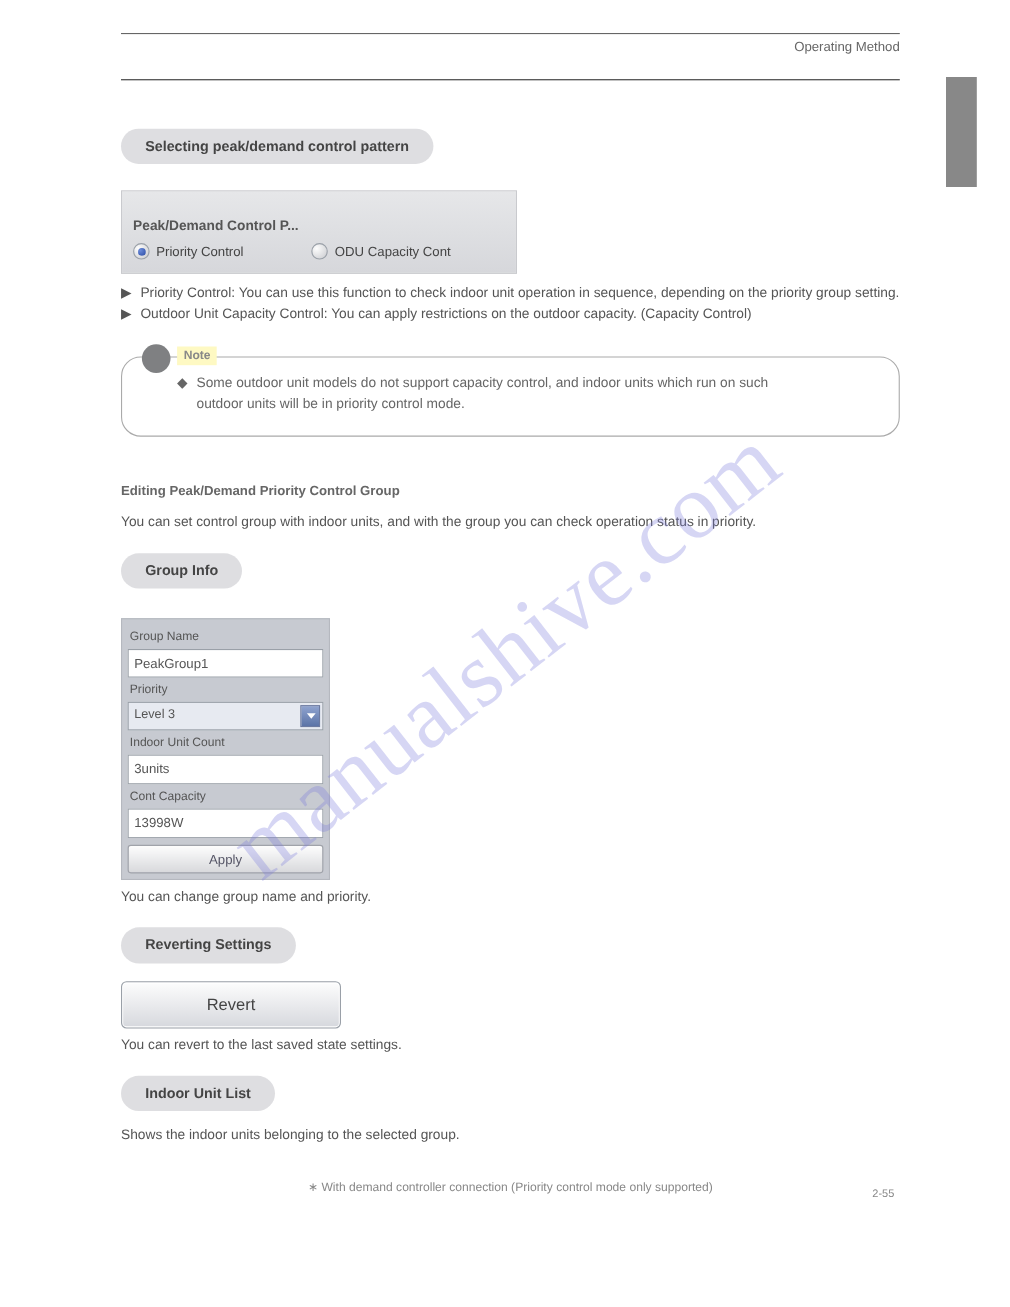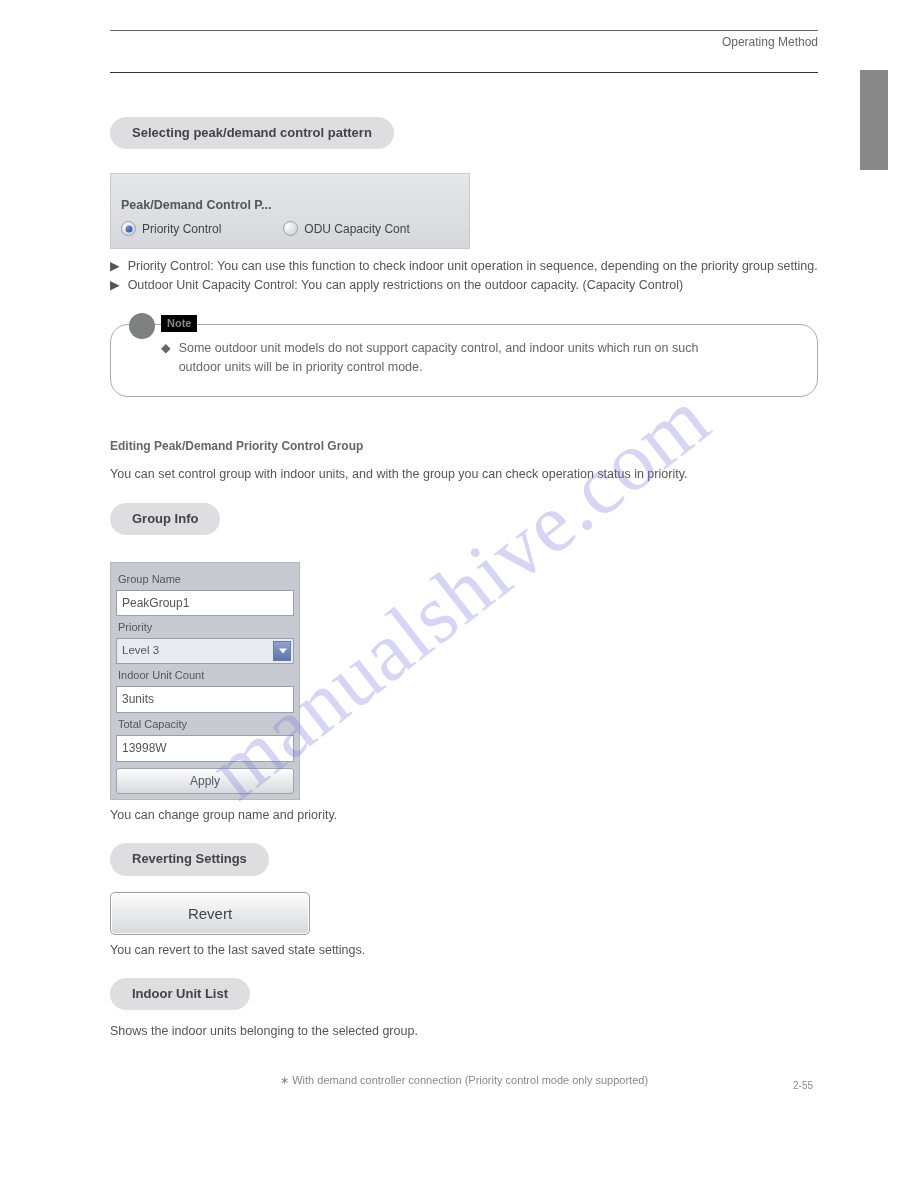--- a/index.html
+++ b/index.html
@@ -97,21 +97,21 @@
   .note-dot {
     position: absolute;
     top: -12px; left: 18px;
     width: 26px; height: 26px;
     border-radius: 50%;
     background: #7f8082;
   }
   .note-label {
     position: absolute;
     top: -10px; left: 50px;
-    background: #000000;
+    background: #fef9c3;
     padding: 0 6px;
     font-size: 11px;
     color: #888;
     font-weight: bold;
   }
   .bullet-line { display: flex; gap: 8px; align-items: flex-start; }
   .bullet-line .sym { flex: 0 0 auto; }
   .heading4 {
     font-size: 12px;
     font-weight: bold;
@@ -274,21 +274,21 @@
 
       <div class="lbl">Priority</div>
       <div class="select-wrap">
         <span>Level 3</span>
         <span class="arrow"></span>
       </div>
 
       <div class="lbl">Indoor Unit Count</div>
       <div class="field">3units</div>
 
-      <div class="lbl">Total Capacity</div>
+      <div class="lbl">Cont Capacity</div>
       <div class="field">13998W</div>
 
       <div class="apply-btn">Apply</div>
     </div>
 
     <div class="gap-small">You can change group name and priority.</div>
 
     <div class="gap-med"></div>
     <span class="pill">Reverting Settings</span>
     <div class="revert-btn">Revert</div>

